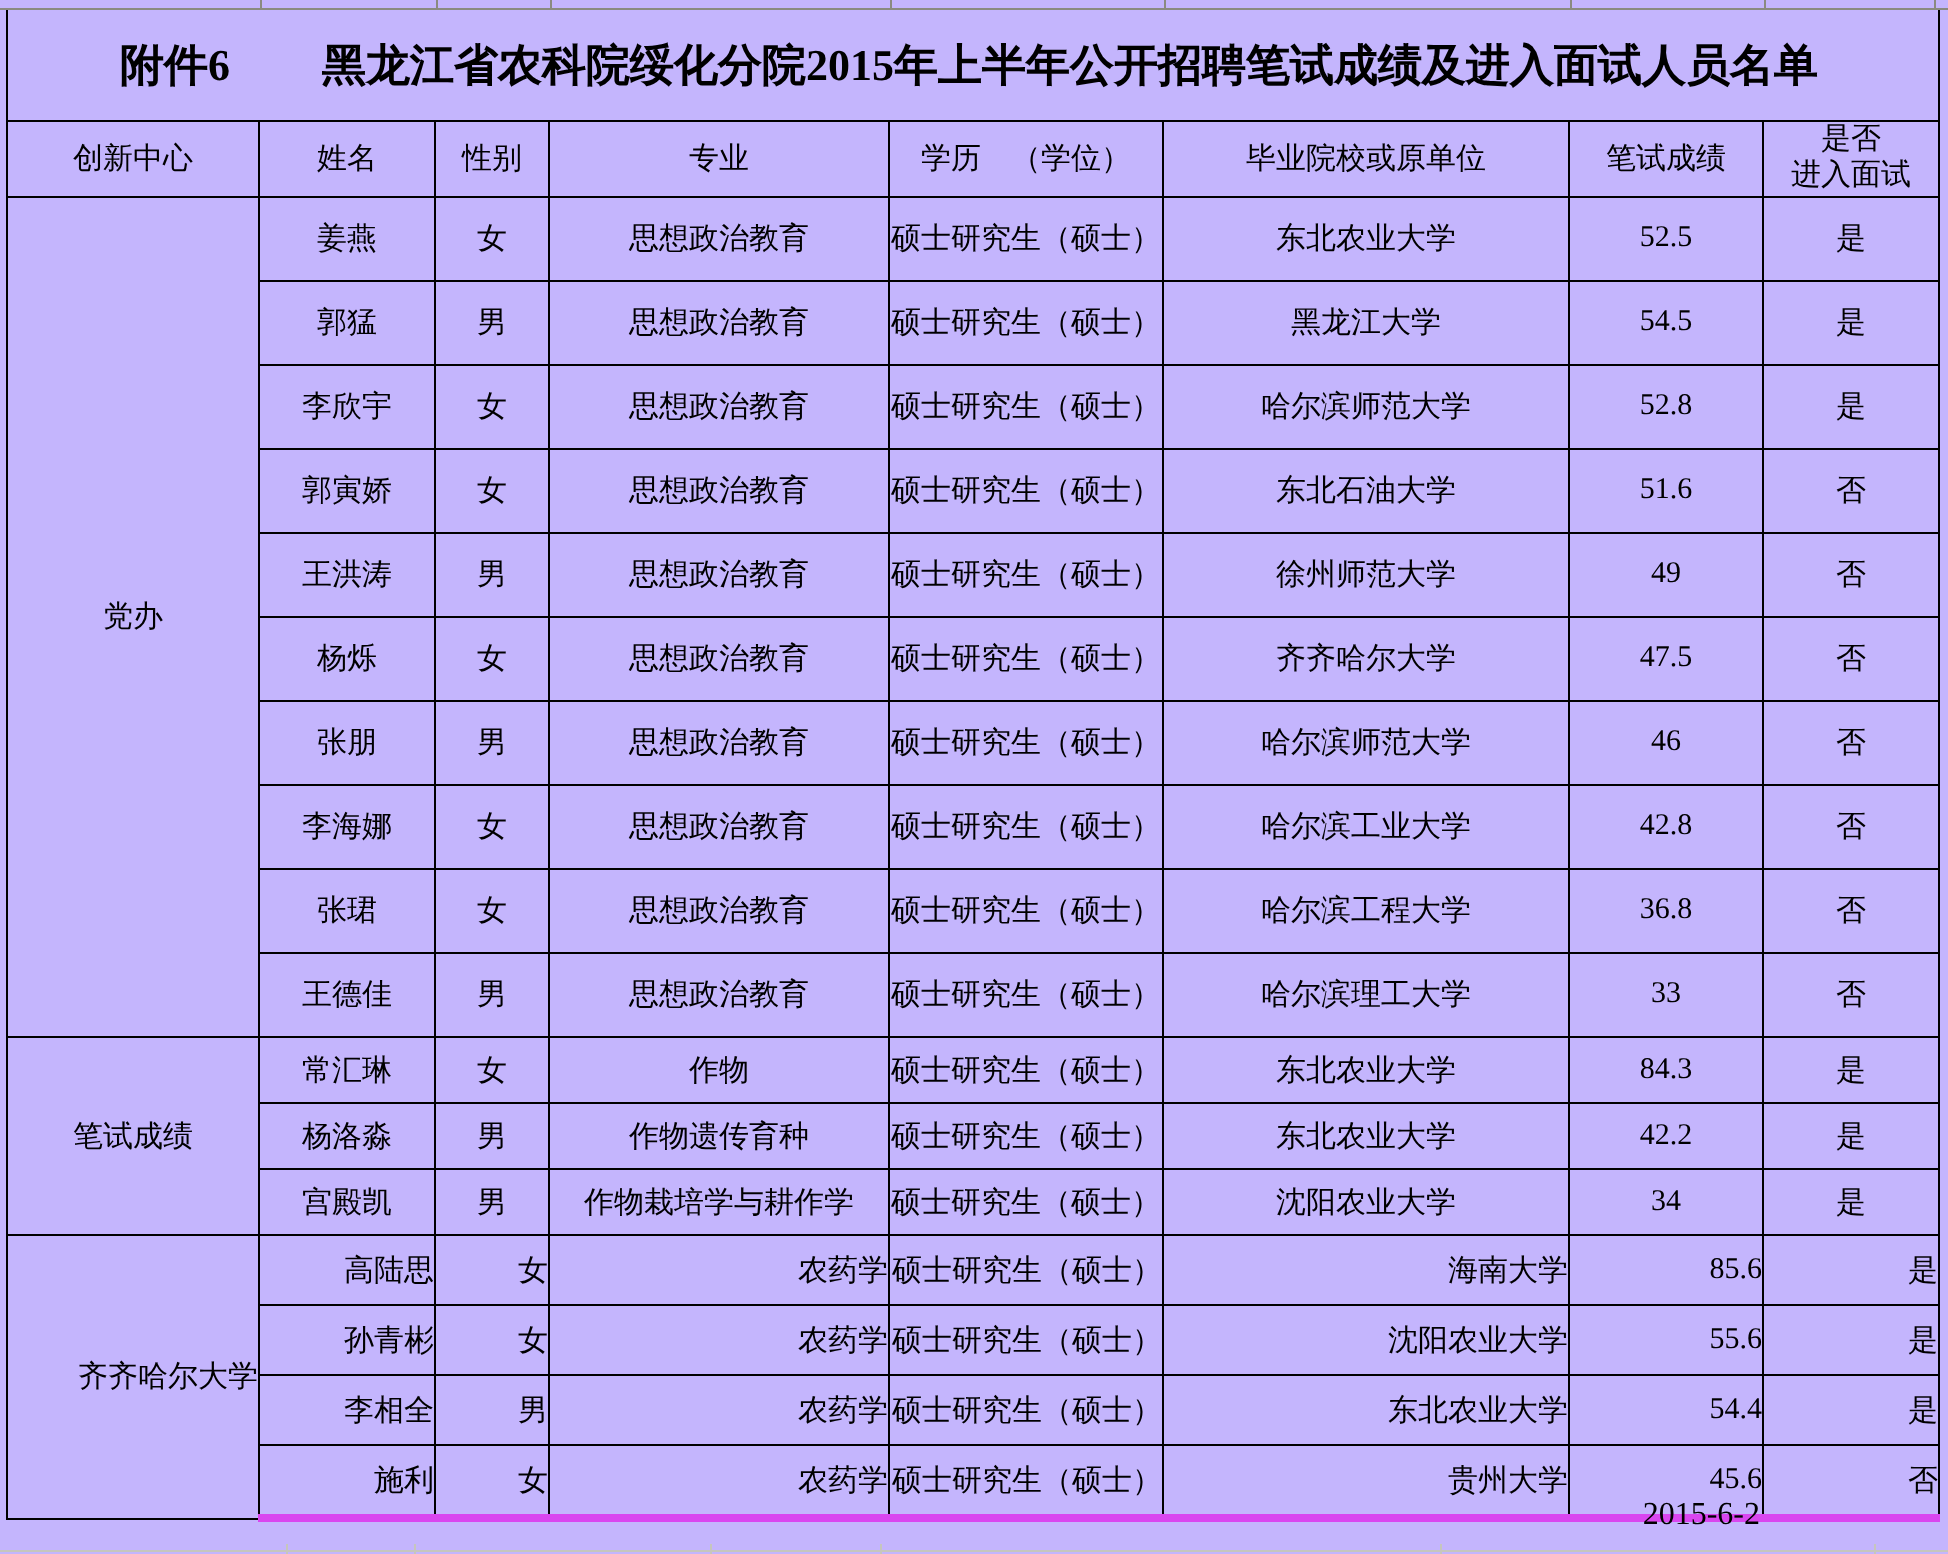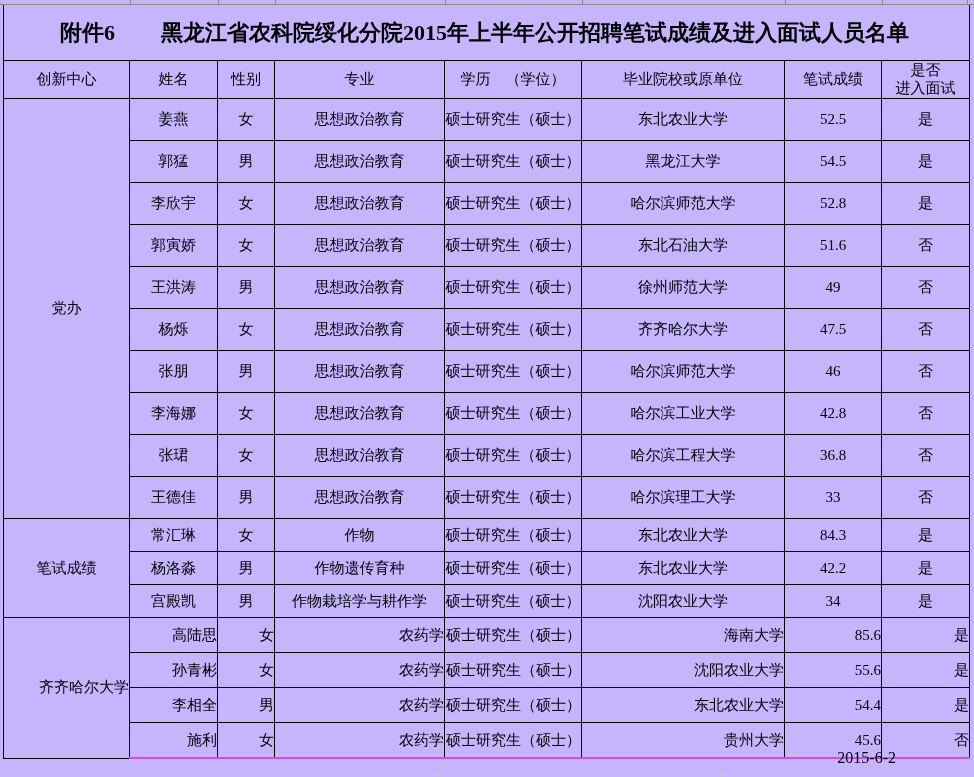--- a/index.html
+++ b/index.html
@@ -42,25 +42,25 @@
     text-align:left;
   }
   .attach { display:inline-block; margin-left:56px; font-size:22px; font-weight:bold; }
   .doc-title { display:inline-block; margin-left:46px; font-size:22px; font-weight:bold; letter-spacing:0px; }
   tr.header-row th { height:37px; }
   th.wrap2 { white-space:pre-line; line-height:1.15; }
   tr.g0 td { height:41px; }
   tr.g1 td { height:32px; }
   tr.g2 td { height:34px;text-align:right; }
   td.degree { font-size:14px;margin-top:48px; }
-  table.main tr:last-child td { border-bottom:2px solid #d946ef; }
+  table.main tr:last-child td { border-bottom:4px solid #d946ef; }
 
   .date-line {
     position:absolute; top:746px; left:0; width:880px; height:24px;
-    text-align:right; font-size:16px; line-height:24px;padding-left:16px;
+    text-align:right; font-size:16px; line-height:24px;
   }
 
   
   .bottom-line {
     position:absolute; bottom:1px; left:0; width:974px; height:1px;
     background:#c6c6bd;
   }
   .bottom-line .stub {
     position:absolute; bottom:-1px; width:1px; height:5px; background:#c6c6bd;
   }

